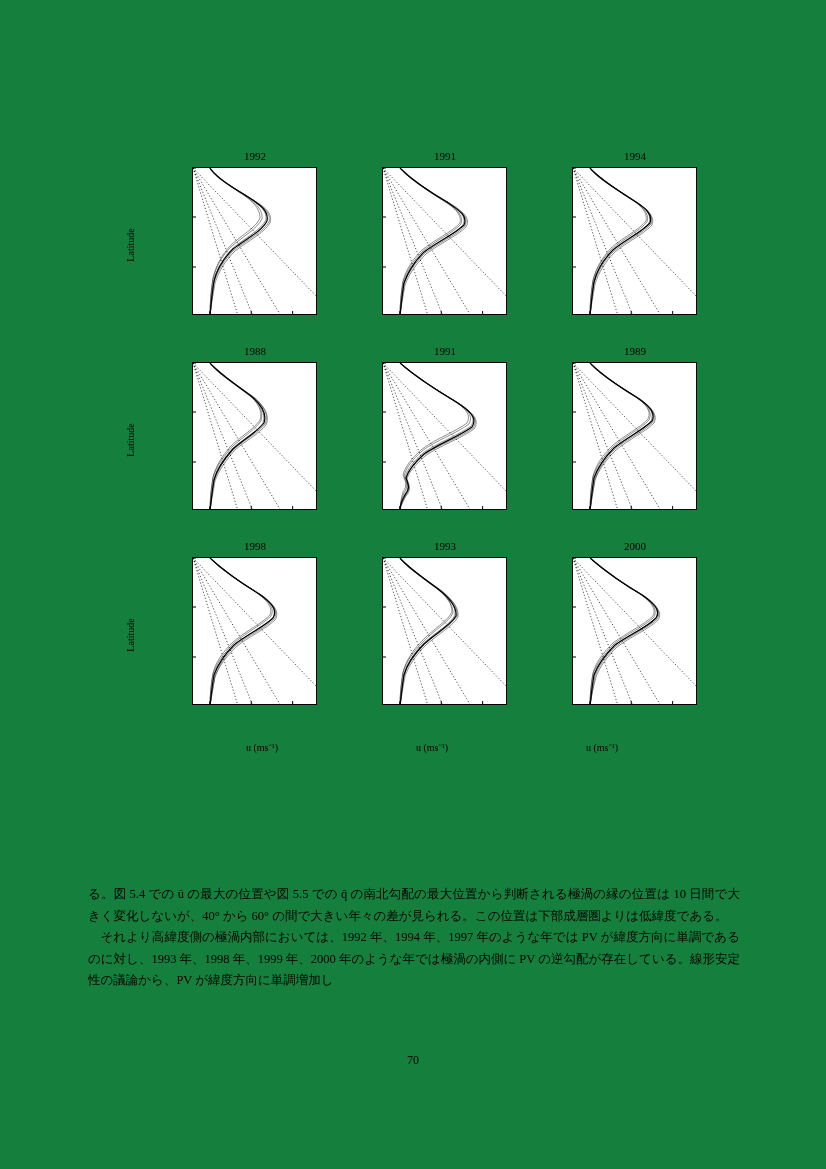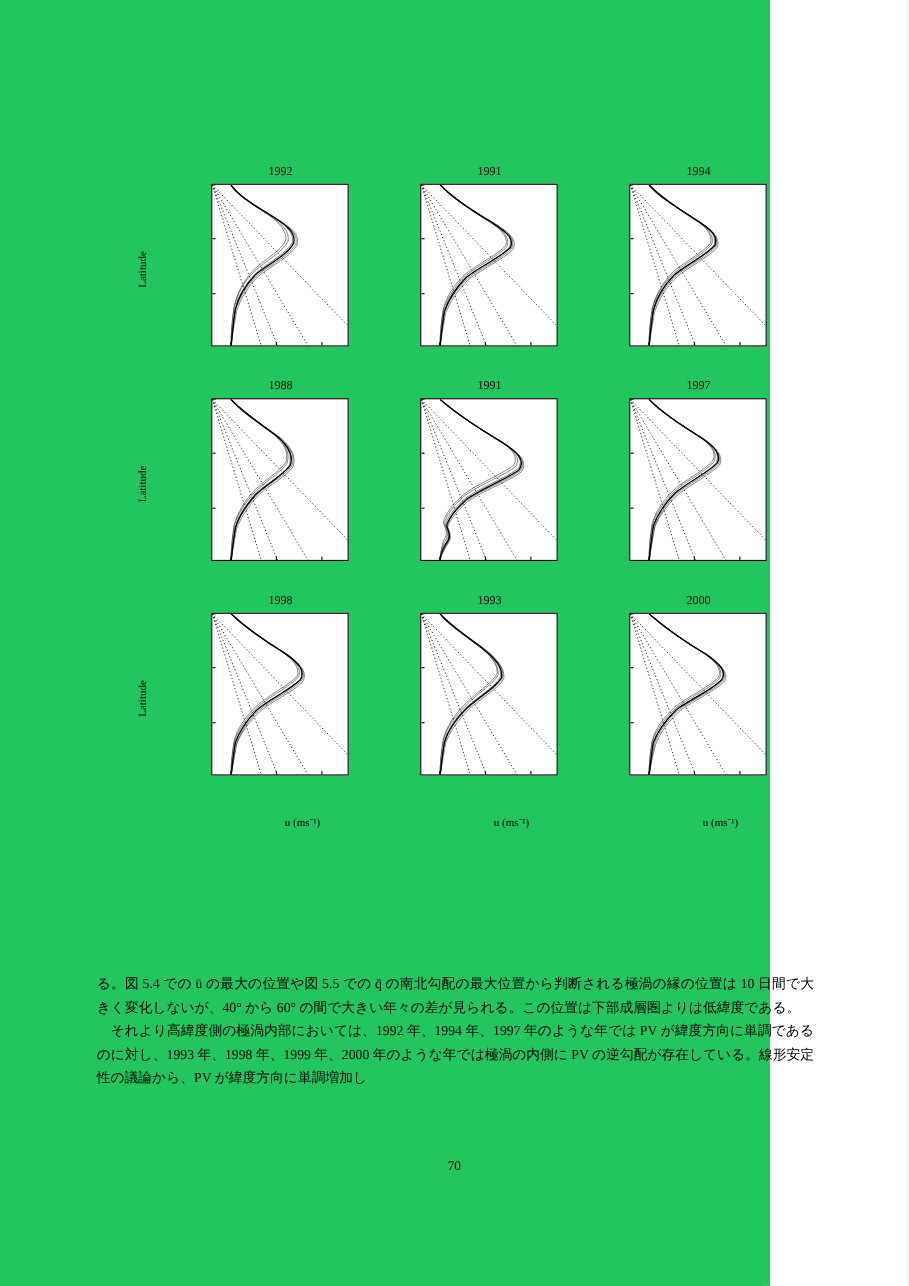--- a/index.html
+++ b/index.html
@@ -11,23 +11,23 @@
     width: 826px;
     height: 1169px;
     font-family: "Liberation Serif", serif;
     color: #000000;
     position: relative;
     overflow: hidden;
   }
   .page {
     position: absolute;
     left: 0; top: 0;
-    width: 700px;
+    width: 826px;
     height: 1169px;
-    background: #22c55e;
+    background: #15803d;
   }
 
   
   .figure {
     position: absolute;
     left: 128px;
     top: 150px;
     width: 570px;
     height: 600px;
   }
@@ -109,26 +109,25 @@
     position: absolute;
     left: -14px;
     top: 50%;
     transform: translateY(-50%) rotate(-90deg);
     transform-origin: center center;
     font-size: 10px;
     white-space: nowrap;
   }
   .xlabels {
     position: absolute;
-    left: 51px;
+    left: 38px;
     top: 590px;
     width: 530px;
     display: grid;
     grid-template-columns: repeat(3, 170px);
-    column-gap: 20px;
   }
   .xlabel {
     font-size: 10px;
     text-align: center;
     width: 170px;
     padding-left: 22px;
     box-sizing: border-box;
   }
 
   
@@ -317,21 +316,21 @@
           <div class="ytick" style="top:49.3px;">-60</div>
           <div class="ytick" style="top:98.6px;">-30</div>
           <div class="ytick" style="top:147px;">0</div>
           <div class="xtick" style="left:17px;">0</div>
           <div class="xtick" style="left:58px;">50</div>
           <div class="xtick" style="left:100px;">100</div>
         </div>
       </div>
 
       <div class="panel">
-        <div class="panel-title">1997</div>
+        <div class="panel-title">1989</div>
         <div class="plotbox">
           <svg width="125" height="148" viewBox="0 0 125 148" class="ov">
             <path d="M0,0 L125,130" stroke="#000" stroke-width="0.7" stroke-dasharray="1.2,2" fill="none"></path>
             <path d="M0,0 L88,148" stroke="#000" stroke-width="0.7" stroke-dasharray="1.2,2" fill="none"></path>
             <path d="M0,0 L60,148" stroke="#000" stroke-width="0.7" stroke-dasharray="1.2,2" fill="none"></path>
             <path d="M0,0 L45,148" stroke="#000" stroke-width="0.7" stroke-dasharray="1.2,2" fill="none"></path>
             <g stroke="#000" fill="none" stroke-width="0.55" opacity="0.8">
               <path d="M17,0 C26,10 44,22 62,33 C76,42 82,49 78,58 C70,67 53,75 41,85 C31,95 25,104 21,115 C19,127 18,138 17,148"></path>
               <path d="M17,0 C28,11 47,24 65,35 C78,44 84,51 80,59 C71,68 54,76 42,86 C32,96 26,105 22,116 C20,128 18,139 17,148"></path>
               <path d="M17,0 C24,9 41,20 59,31 C74,41 80,48 76,57 C68,66 51,74 40,84 C30,94 24,103 20,114 C18,126 17,137 17,148"></path>

